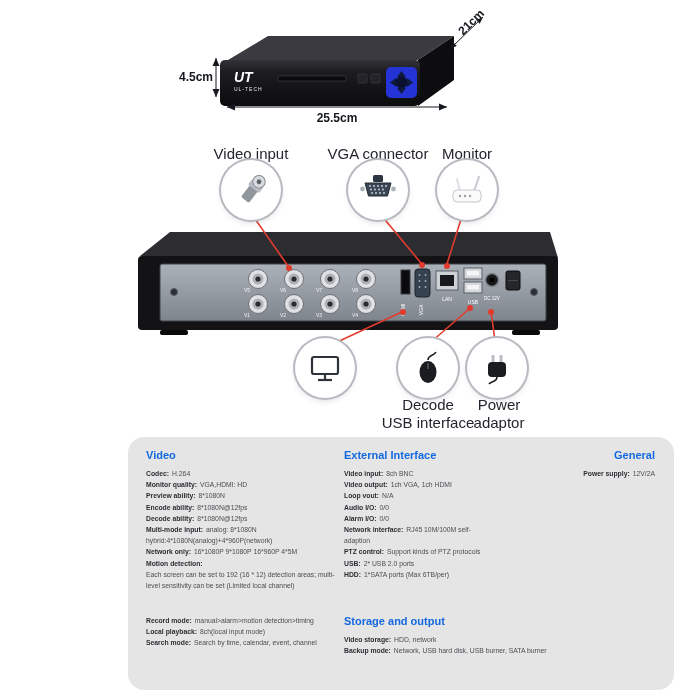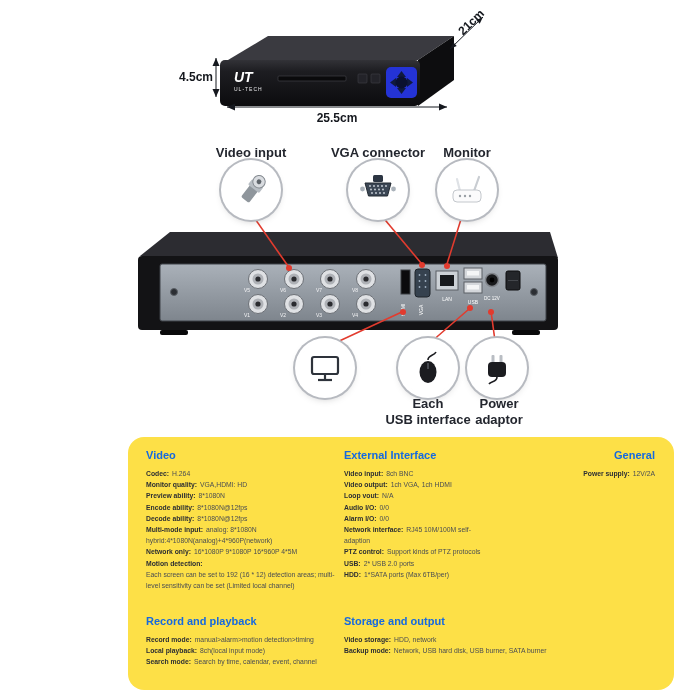--- a/index.html
+++ b/index.html
@@ -6,25 +6,25 @@
   .stage{position:relative;width:700px;height:700px;background:#fff;overflow:hidden;
          font-family:"Liberation Sans",sans-serif;}
   svg{font-family:inherit;}
   .overlay{position:absolute;left:0;top:0;z-index:5;pointer-events:none;}
   .front-svg{position:absolute;left:220px;top:34px;z-index:1;}
   .back-svg{position:absolute;left:136px;top:224px;z-index:1;}
 
   .callout-circle{position:absolute;width:54px;height:54px;border-radius:50%;background:#fff;
     box-shadow:0 0 0 3px #ffffff,0 0 0 5px #b7bac0,0 3px 8px rgba(0,0,0,.28);
     display:flex;align-items:center;justify-content:center;z-index:6;}
-  .callout-label{position:absolute;font-size:13px;font-weight:700;color:#23262e;
+  .callout-label{position:absolute;font-size:15px;font-weight:400;color:#23262e;
     text-align:center;line-height:1.2;z-index:6;}
 
   .spec-panel{position:absolute;left:128px;top:437px;width:546px;height:253px;
-    background:#fde047;border-radius:16px;z-index:2;}
+    background:#e5e5e5;border-radius:16px;z-index:2;}
   .spec-section{position:absolute;}
   .sec-video{left:18px;top:12px;width:195px;}
   .sec-external{left:216px;top:12px;width:140px;}
   .sec-general{left:352px;top:12px;width:175px;text-align:right;}
   .sec-record{left:18px;top:178px;width:215px;}
   .sec-storage{left:216px;top:178px;width:315px;}
   .spec-title{font-size:11px;font-weight:bold;color:#1569e0;margin:0 0 7px 0;}
   .spec-row{font-size:6.8px;color:#4a4d52;line-height:1.65;}
   .spec-label{font-weight:bold;color:#2c2e33;padding-right:3px;}
   .spec-row.block .spec-value{display:block;}
@@ -268,21 +268,21 @@
   <div class="callout-circle" style="left:470px;top:341px">
     <svg width="40" height="40" viewBox="0 0 40 40">
       <rect x="14.5" y="7" width="3" height="8" rx="1" fill="#b9bdc3"></rect>
       <rect x="22.5" y="7" width="3" height="8" rx="1" fill="#b9bdc3"></rect>
       <rect x="11" y="14" width="18" height="15" rx="4" fill="#1b1c20"></rect>
       <path d="M20,29 C20,34 14,33 12,36" stroke="#1b1c20" stroke-width="1.6" fill="none"></path>
     </svg>
   </div>
 
   <div class="callout-label" style="left:368px;top:396px;width:120px">
-    <div>Each</div>
+    <div>Decode</div>
     <div>USB interface</div>
   </div>
   <div class="callout-label" style="left:439px;top:396px;width:120px">
     <div>Power</div>
     <div>adaptor</div>
   </div>
 
   <div class="spec-panel">
     <section class="spec-section sec-video">
       <h3 class="spec-title">Video</h3>
@@ -311,21 +311,20 @@
           <div class="spec-row"><span class="spec-label">HDD:</span><span class="spec-value">1*SATA ports (Max 6TB/per)</span></div>
         </div>
     </section>
     <section class="spec-section sec-general">
       <h3 class="spec-title">General</h3>
       <div class="spec-rows">
           <div class="spec-row"><span class="spec-label">Power supply:</span><span class="spec-value">12V/2A</span></div>
         </div>
     </section>
     <section class="spec-section sec-record">
-      <h3 class="spec-title">Record and playback</h3>
       <div class="spec-rows">
           <div class="spec-row"><span class="spec-label">Record mode:</span><span class="spec-value">manual&gt;alarm&gt;motion detection&gt;timing</span></div>
           <div class="spec-row"><span class="spec-label">Local playback:</span><span class="spec-value">8ch(local input mode)</span></div>
           <div class="spec-row"><span class="spec-label">Search mode:</span><span class="spec-value">Search by time, calendar, event, channel</span></div>
         </div>
     </section>
     <section class="spec-section sec-storage">
       <h3 class="spec-title">Storage and output</h3>
       <div class="spec-rows">
           <div class="spec-row"><span class="spec-label">Video storage:</span><span class="spec-value">HDD, network</span></div>

